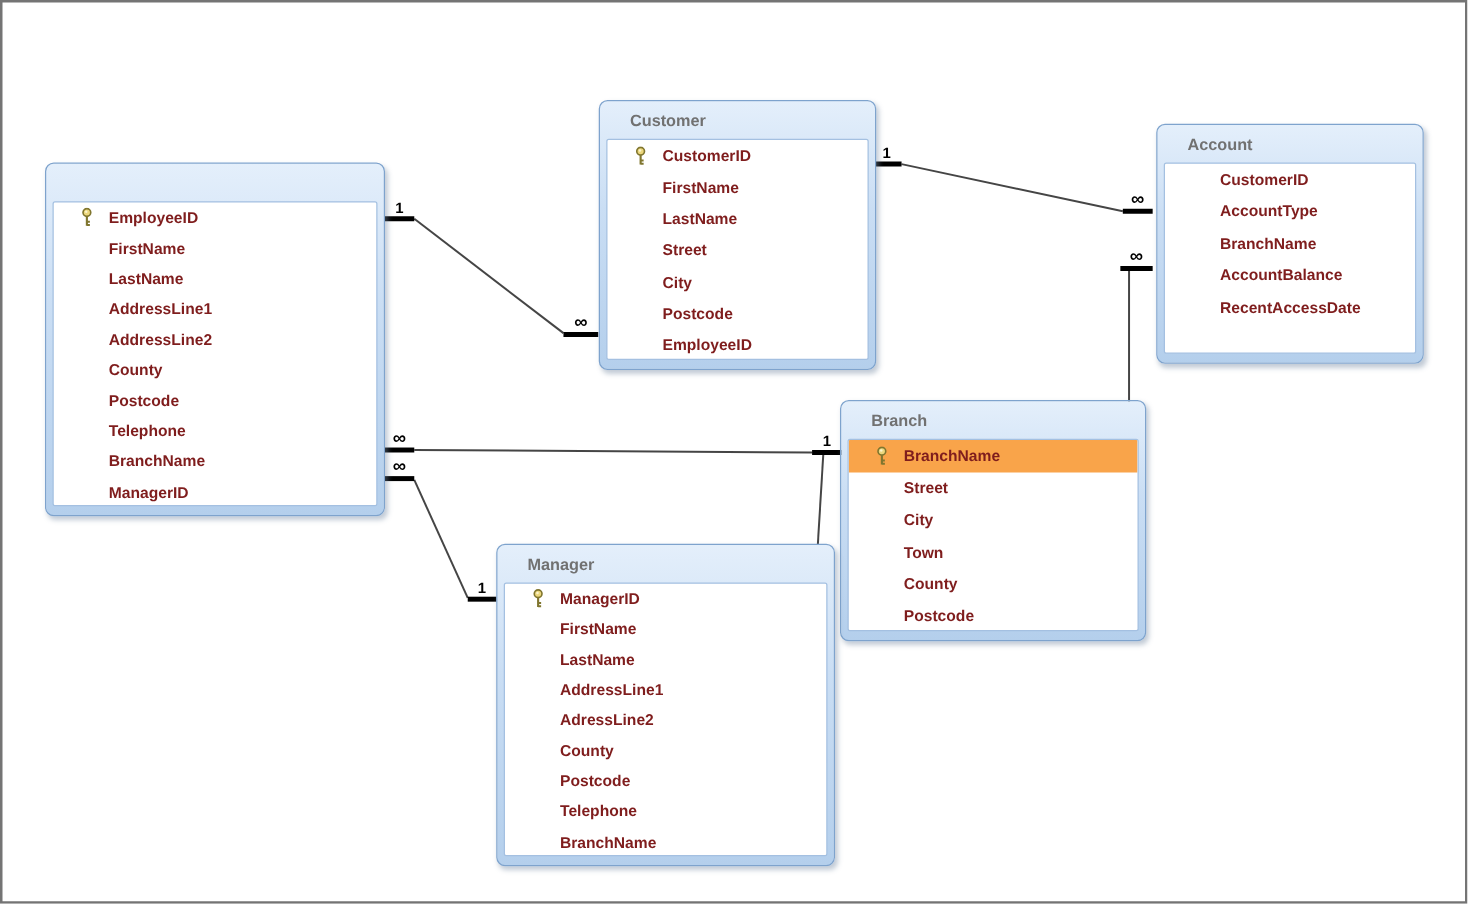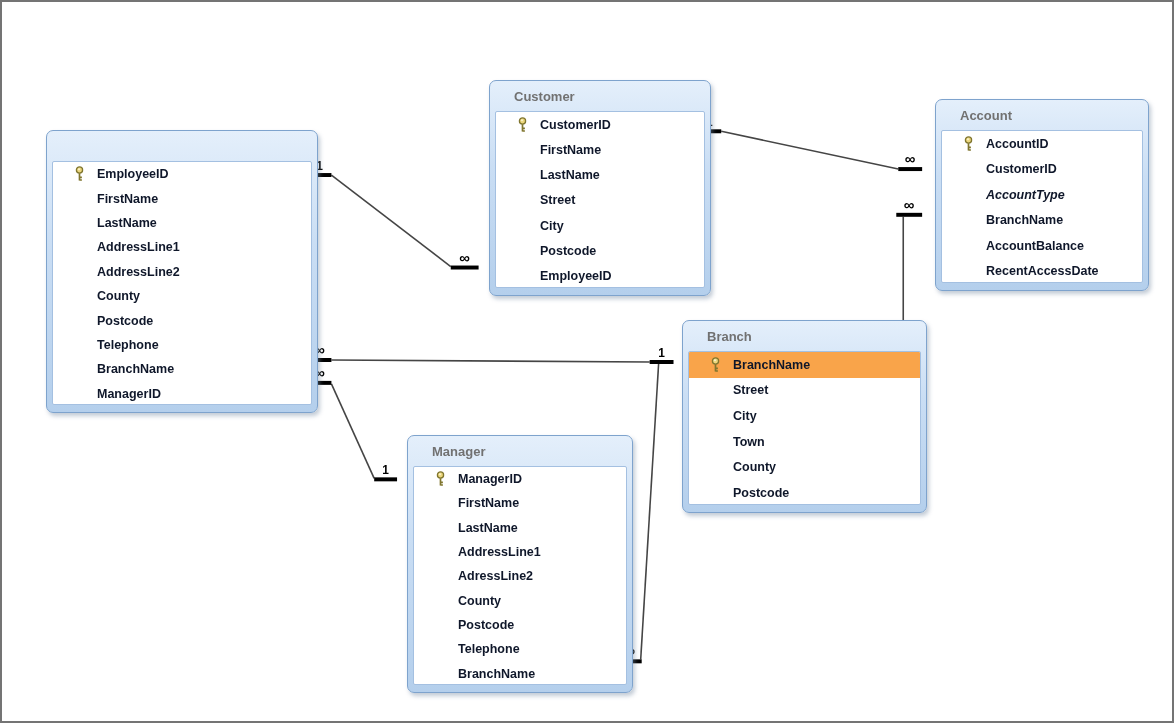--- a/index.html
+++ b/index.html
@@ -14,21 +14,20 @@
   }
   #rel-layer{position:absolute;left:0;top:0;width:100%;height:100%;}
   #tables-layer{position:absolute;left:0;top:0;width:100%;height:100%;}
   .tbl{
     position:absolute;
     box-sizing:border-box;
     border:1px solid #7ea3cd;
     border-radius:7px;
     background:linear-gradient(180deg,#e4effb 0%,#cadef4 40%,#b4cfec 100%);
     box-shadow:2px 3px 4px rgba(120,140,165,0.45);
-    margin-left:10px;
   }
   .tbl-title{
     height:30px;line-height:31px;
     padding-left:24px;
     font-size:13px;font-weight:700;color:#717171;
     white-space:nowrap;overflow:hidden;
     cursor:default;
   }
   .tbl-body{
     position:absolute;left:5px;right:5px;top:30px;bottom:7px;
@@ -38,21 +37,21 @@
     overflow:hidden;
   }
   .row{display:flex;align-items:center;box-sizing:border-box;}
   .row.selected{background:#F9A44A;}
   .pkcol{
     width:22px;margin-left:15px;margin-right:7px;
     display:flex;align-items:center;justify-content:center;
     flex:none;
   }
   .fld{
-    font-size:12.5px;font-weight:700;color:#0f172a;
+    font-size:12.5px;font-weight:700;color:#7f1d1d;
     white-space:nowrap;
   }
   text.card-label{
     font-family:"Liberation Sans",sans-serif;
     font-weight:700;fill:#000000;
   }
 </style>
 </head>
 <body>
 
@@ -186,34 +185,24 @@
           <div class="row" style="height: 25.2857px;">
             <span class="pkcol"></span>
             <span class="fld">EmployeeID</span>
           </div>
         </div>
       </div>
       <div class="tbl" style="left: 923px; top: 97px; width: 214px; height: 192px;">
         <div class="tbl-title">Account</div>
         <div class="tbl-body">
           <div class="row" style="height: 25.5px;">
-            <span class="pkcol">
-              <svg width="13" height="16" viewBox="0 0 13 16">
-                <circle cx="6.5" cy="4" r="3.1" fill="#ecd77d" stroke="#80762f" stroke-width="1.3"></circle>
-                <circle cx="6" cy="3.3" r="1" fill="#fbf4cd"></circle>
-                <path d="M6.5 7.2 V14.6 M6.5 11.4 h2.4 M6.5 14 h2.4" stroke="#80762f" stroke-width="1.7" fill="none"></path>
-              </svg>
-            </span>
-            <span class="fld">AccountID</span>
-          </div>
-          <div class="row" style="height: 25.5px;">
             <span class="pkcol"></span>
             <span class="fld">CustomerID</span>
           </div>
-          <div class="row" style="height: 25.5px; font-style: italic;">
+          <div class="row" style="height: 25.5px;">
             <span class="pkcol"></span>
             <span class="fld">AccountType</span>
           </div>
           <div class="row" style="height: 25.5px;">
             <span class="pkcol"></span>
             <span class="fld">BranchName</span>
           </div>
           <div class="row" style="height: 25.5px;">
             <span class="pkcol"></span>
             <span class="fld">AccountBalance</span>
@@ -252,21 +241,21 @@
           <div class="row" style="height: 25.6667px;">
             <span class="pkcol"></span>
             <span class="fld">County</span>
           </div>
           <div class="row" style="height: 25.6667px;">
             <span class="pkcol"></span>
             <span class="fld">Postcode</span>
           </div>
         </div>
       </div>
-      <div class="tbl" style="left: 395px; top: 433px; width: 226px; height: 258px;">
+      <div class="tbl" style="left: 395px; top: 433px; width: 271px; height: 258px;">
         <div class="tbl-title">Manager</div>
         <div class="tbl-body">
           <div class="row" style="height: 24.3333px;">
             <span class="pkcol">
               <svg width="13" height="16" viewBox="0 0 13 16">
                 <circle cx="6.5" cy="4" r="3.1" fill="#ecd77d" stroke="#80762f" stroke-width="1.3"></circle>
                 <circle cx="6" cy="3.3" r="1" fill="#fbf4cd"></circle>
                 <path d="M6.5 7.2 V14.6 M6.5 11.4 h2.4 M6.5 14 h2.4" stroke="#80762f" stroke-width="1.7" fill="none"></path>
               </svg>
             </span>

